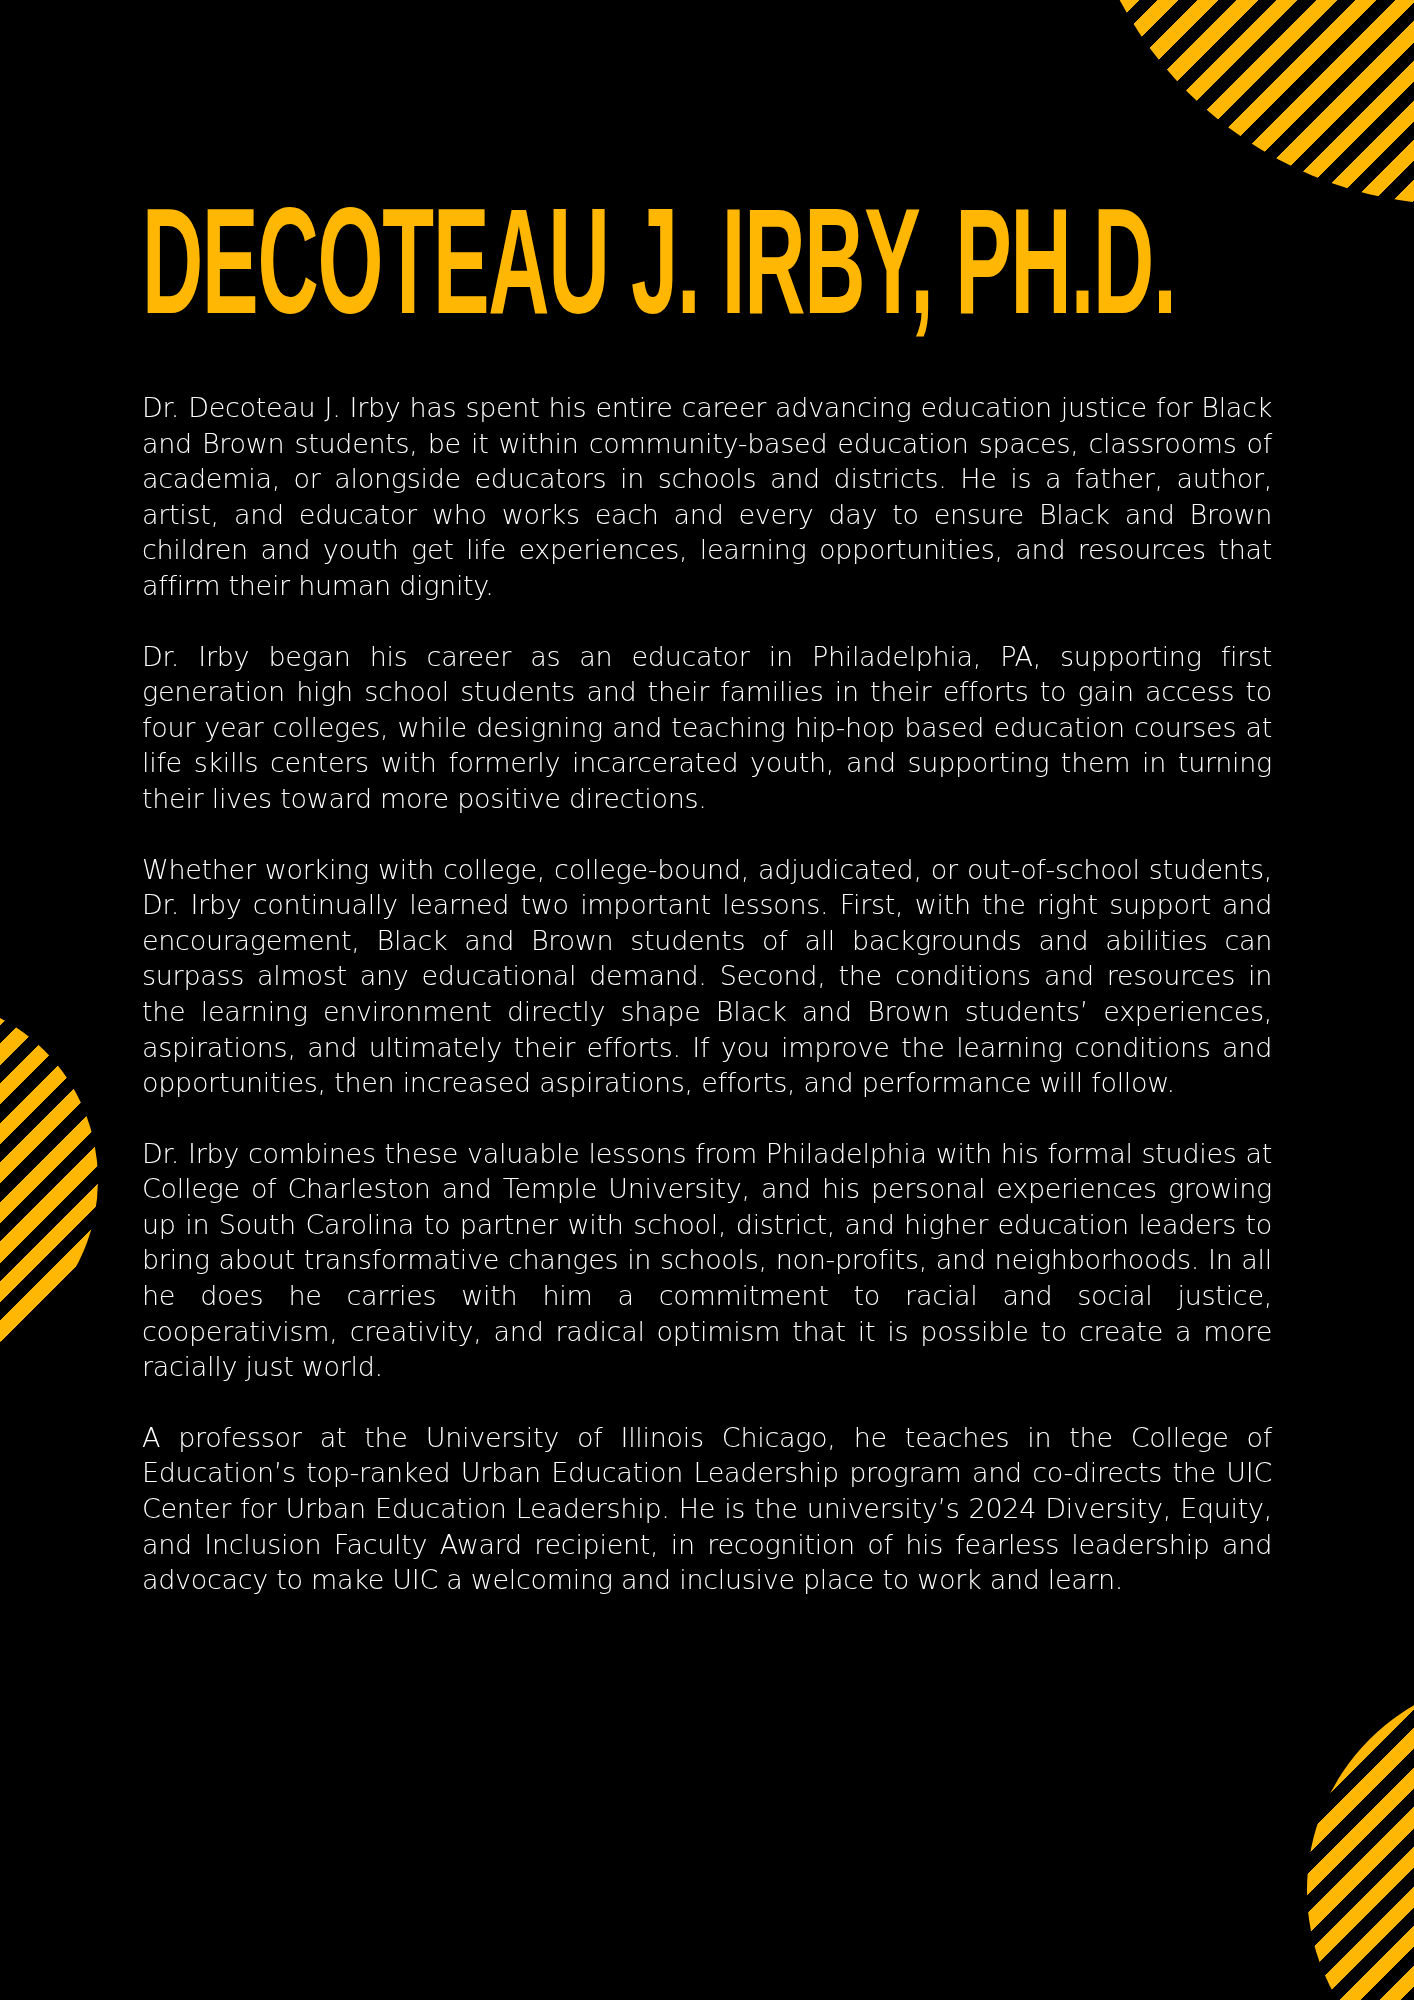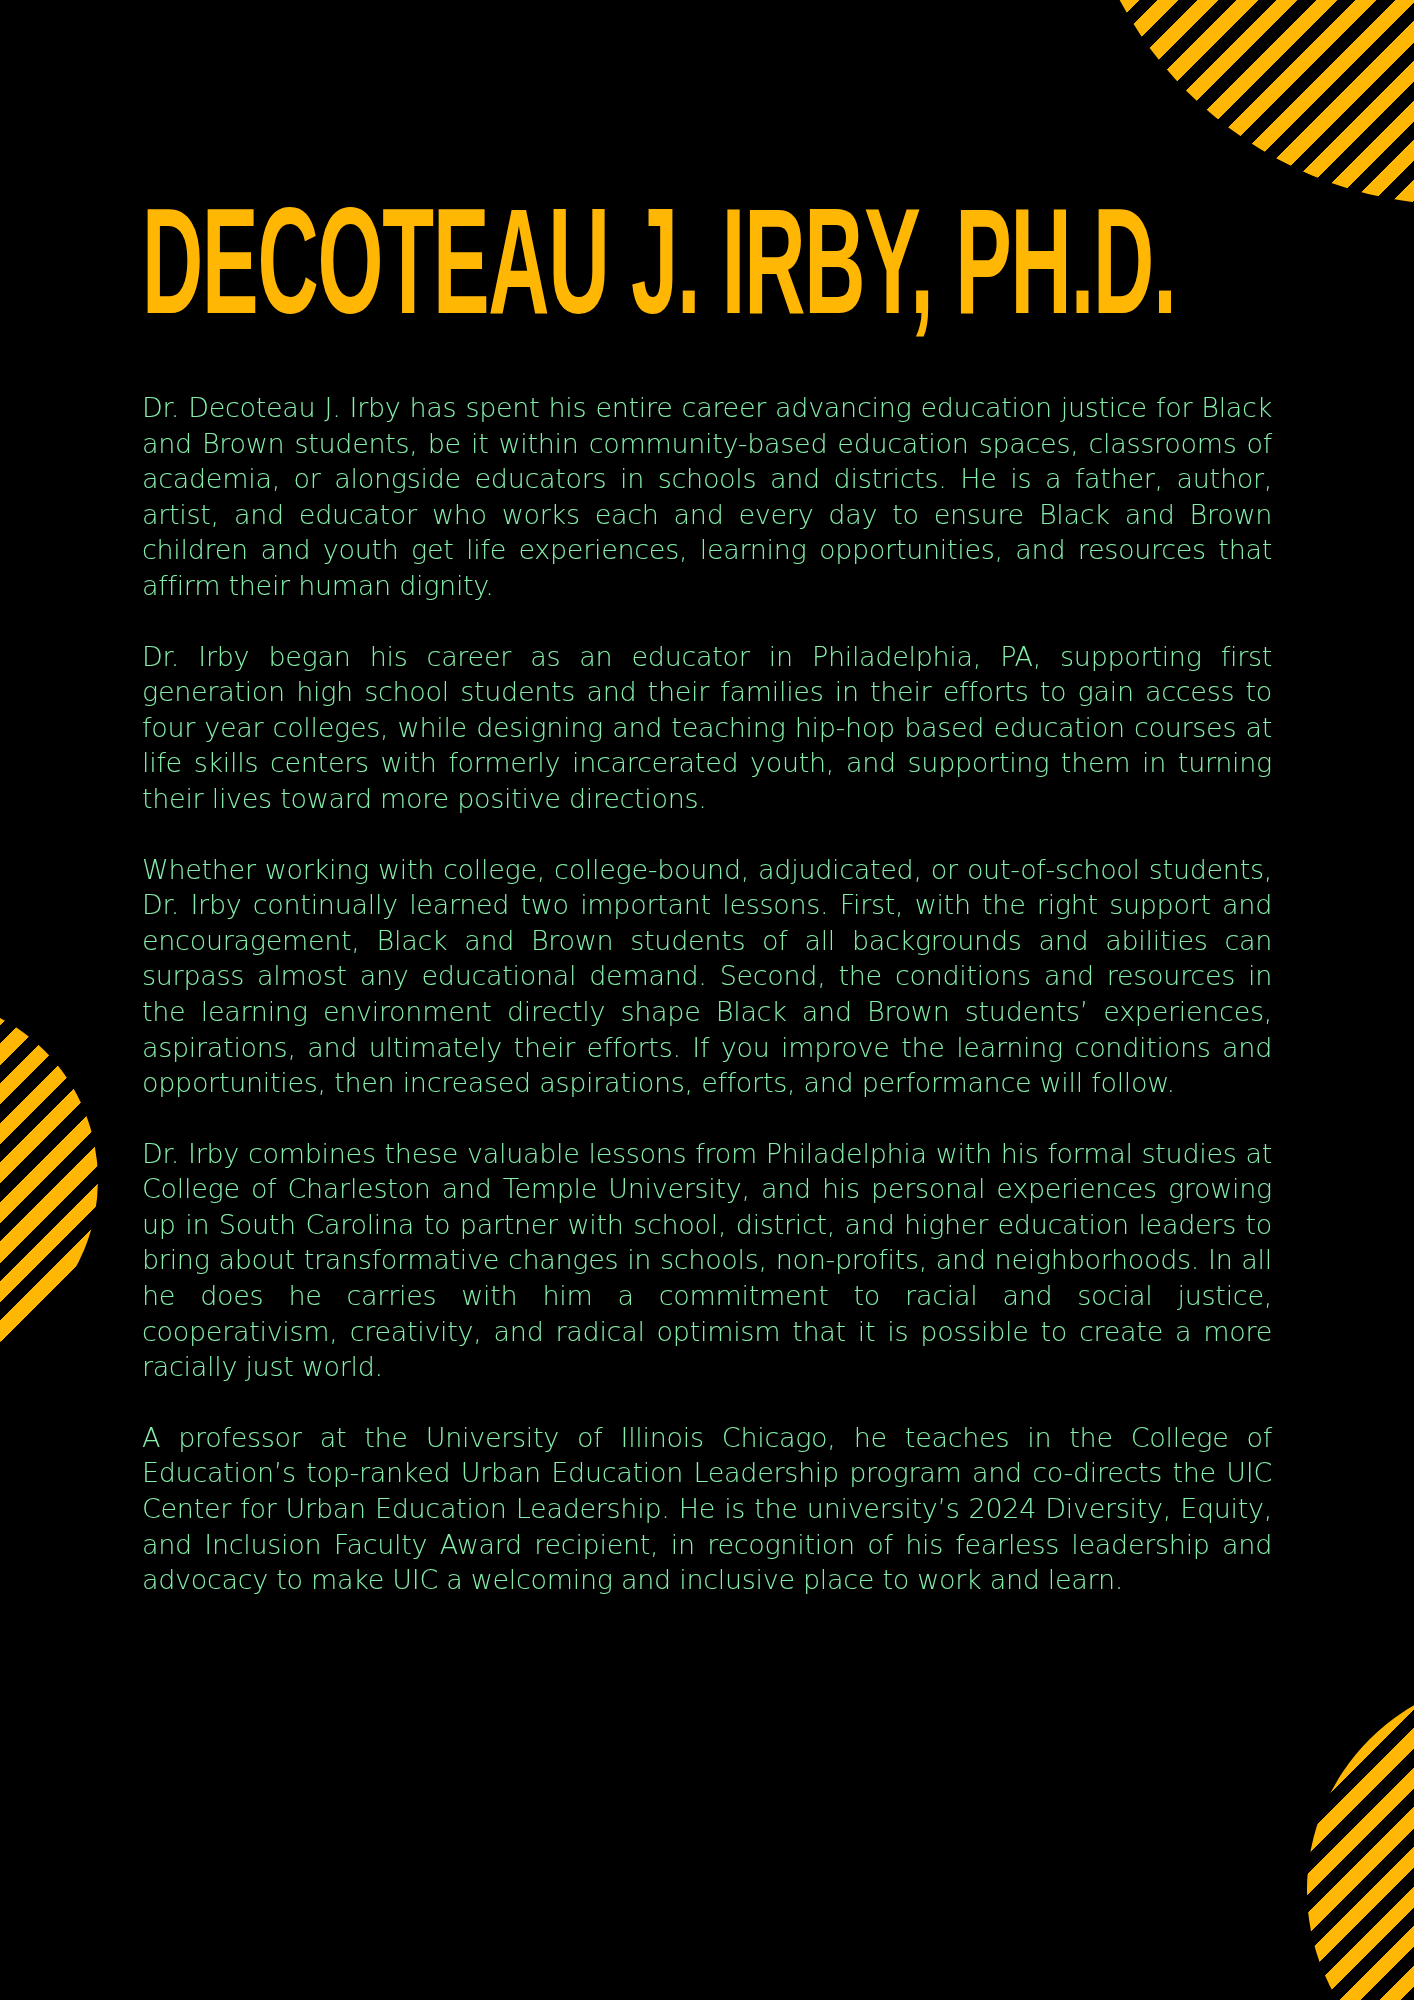--- a/index.html
+++ b/index.html
@@ -62,21 +62,21 @@
       position: absolute;
       left: 142px;
       top: 390px;
       width: 1130px;
     }
     .para {
       margin: 0 0 35px 0;
       font-family: "DejaVu Sans", sans-serif;
       font-size: 27px;
       line-height: 35.6px;
-      color: #86efac;
+      color: #ffffff;
       text-align: justify;
       letter-spacing: -0.3px;
       font-weight: 300;
     }
   </style>
 </head>
 <body>
 
 <div id="circle-top-right" class="deco-circle"></div>
 <div id="circle-left" class="deco-circle"></div>

